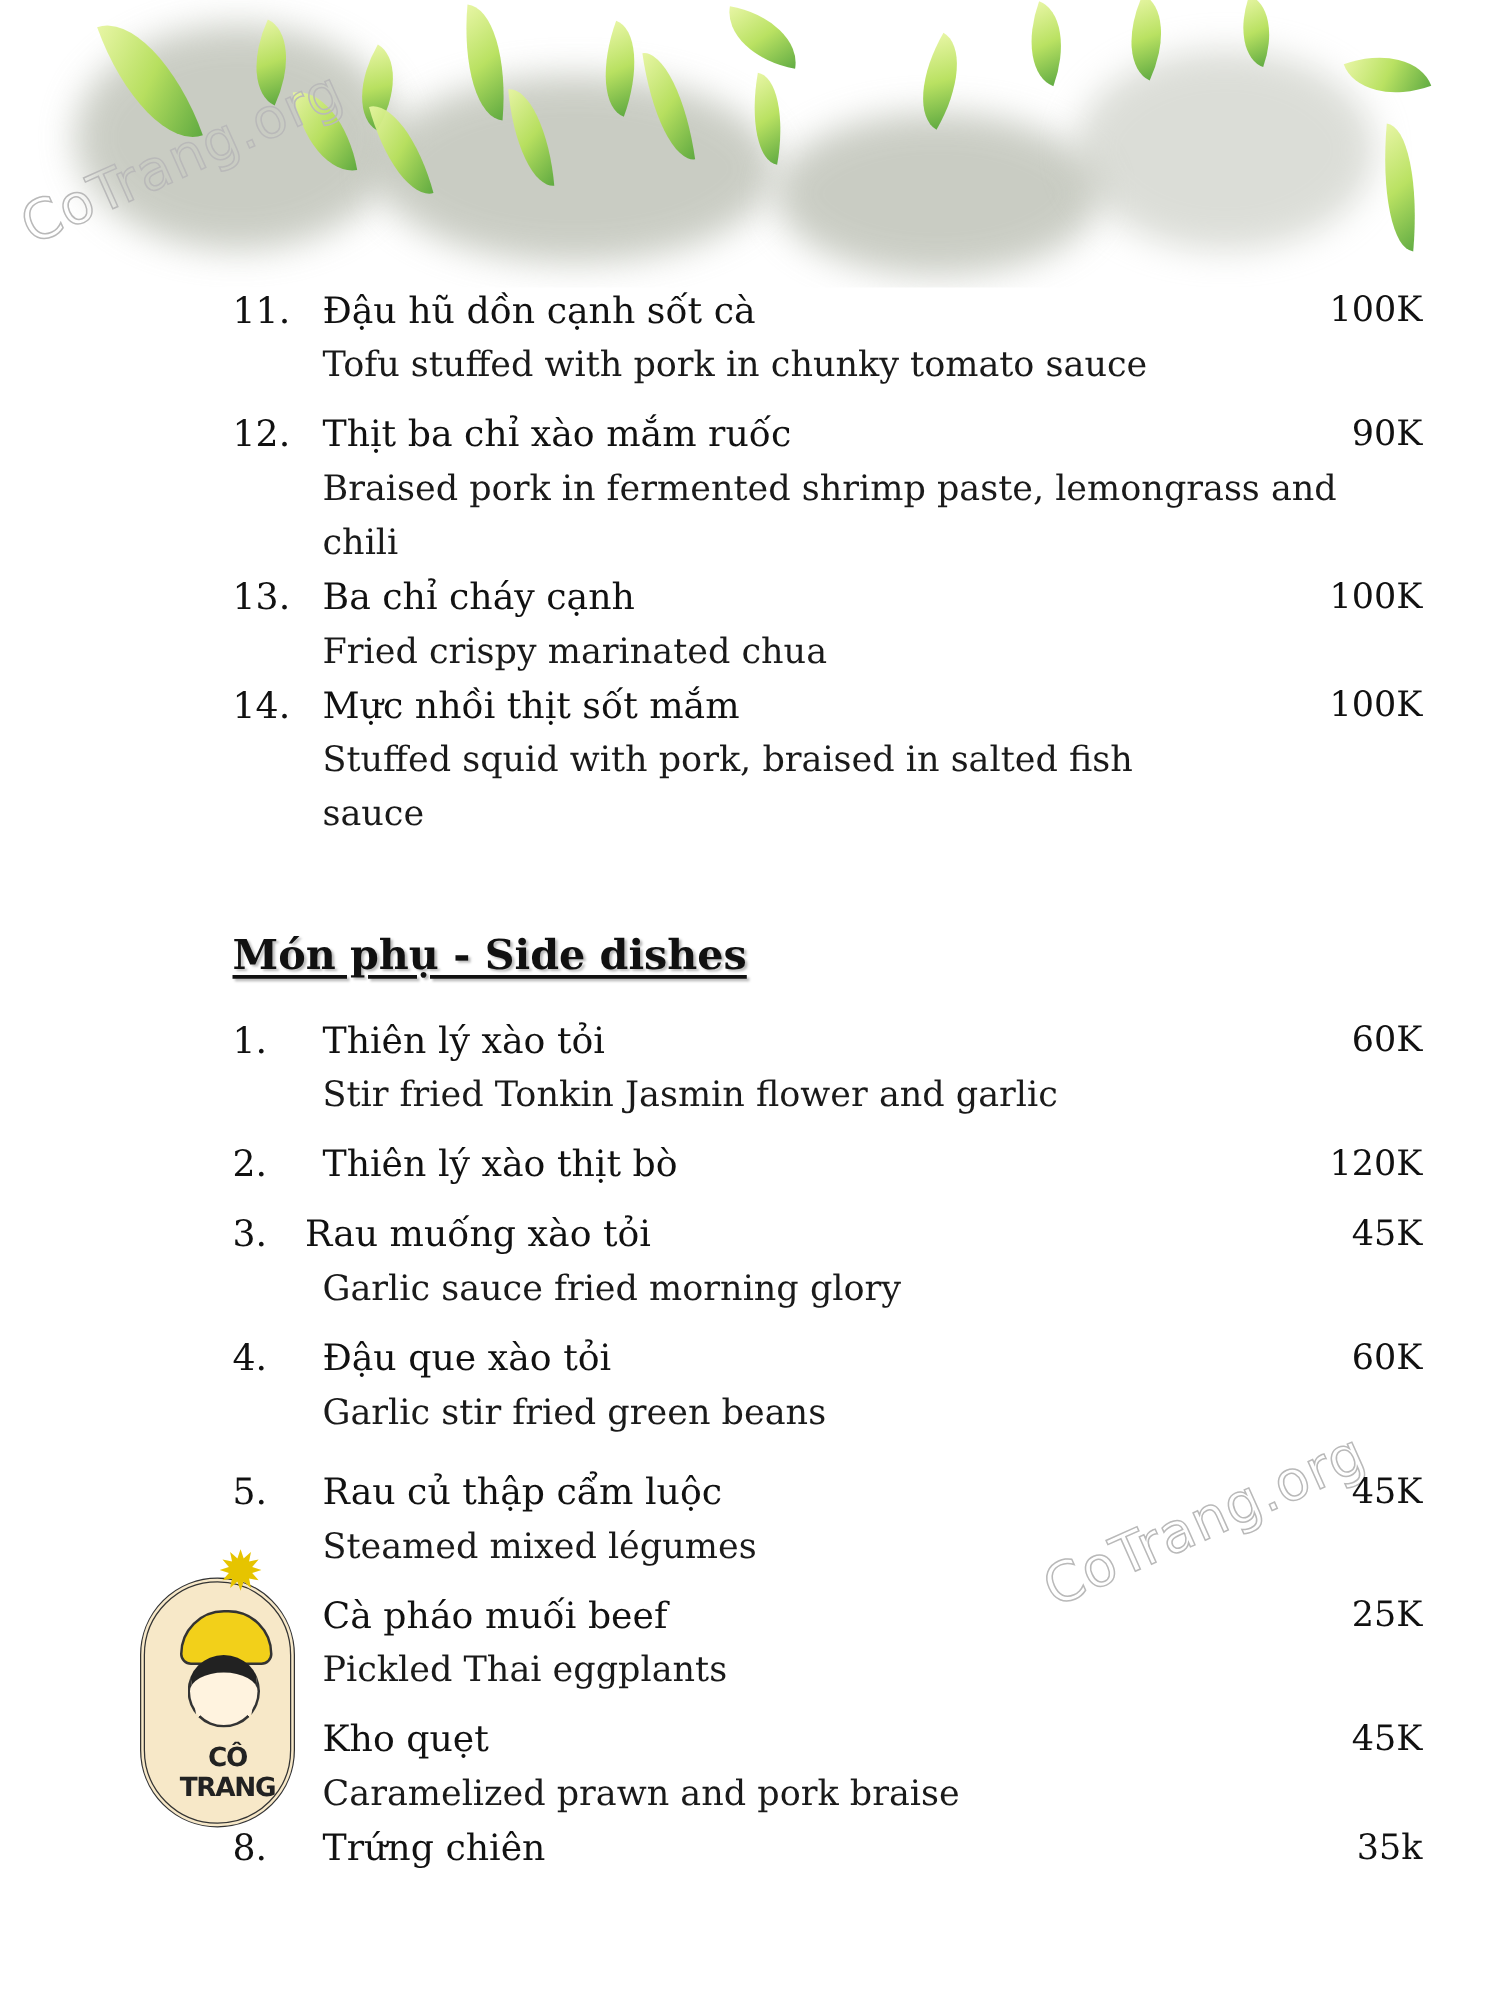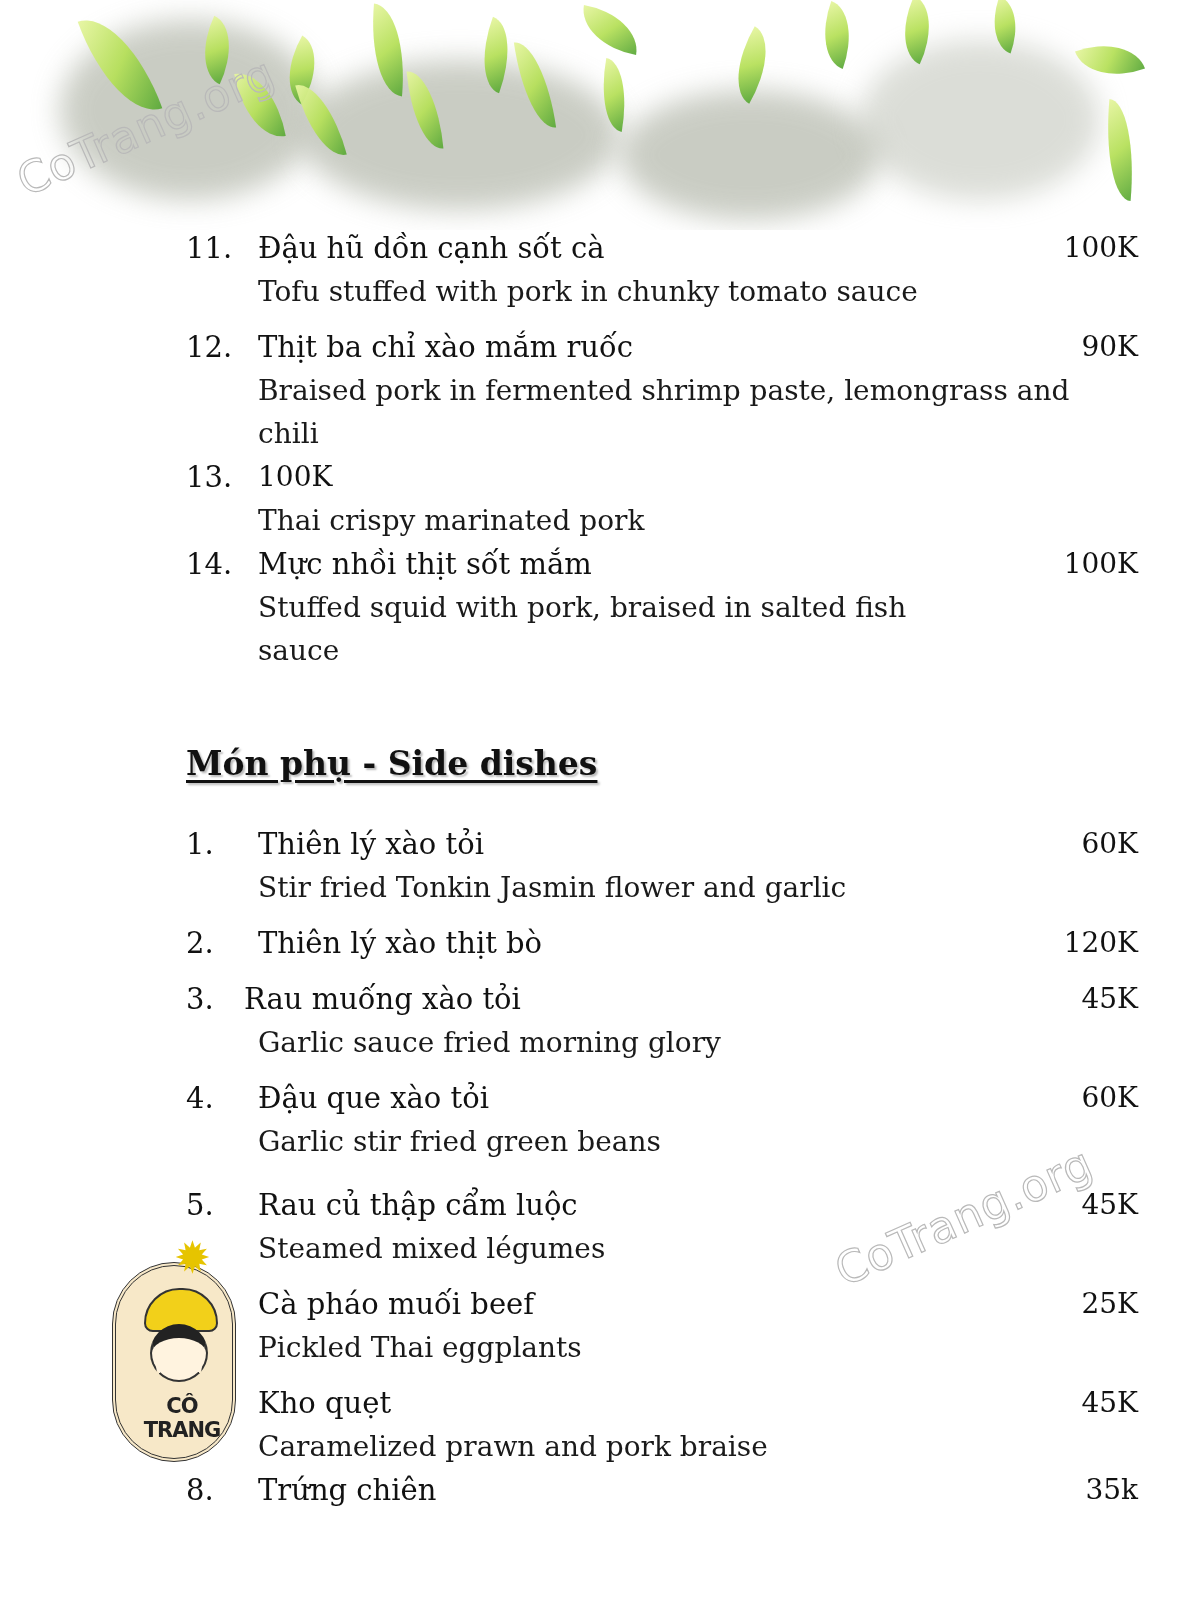--- a/index.html
+++ b/index.html
@@ -41,21 +41,21 @@
   .name { flex: 1; }
   .price { flex: none; text-align: right; font-size: 28px; }
   .desc {
     padding-left: 72px; font-size: 28px; line-height: 43px; color: #1a1a1a;
     padding-right: 90px;
   }
   .section-title {
     font-weight: bold; font-size: 33px; text-decoration: underline;
     text-decoration-thickness: 3px; text-underline-offset: 5px;
     text-shadow: 2px 2px 2px #bbb;
-    margin: 70px 0 36px 0; line-height: 44px;
+    margin: 70px 0 24px 0; line-height: 44px;
   }
   .logo {
     position: absolute; left: 112px; top: 1262px; width: 124px; height: 200px;
     border-radius: 62px; border: 4px double #333; background: #f7e8c8;
     box-sizing: border-box; overflow: visible;
   }
   .logo-hat {
     position: absolute; left: 28px; top: 22px; width: 70px; height: 40px;
     background: #f2d01a; border-radius: 40px 40px 10px 10px; border: 2px solid #333;
   }
@@ -119,23 +119,24 @@
       <div class="item-row">
         <span class="num">12.</span>
         <span class="name">Thịt ba chỉ xào mắm ruốc</span>
         <span class="price">90K</span>
       </div>
       <div class="desc" style="padding-right:0;">Braised pork in fermented shrimp paste, lemongrass and chili</div>
     </div>
     <div class="item">
       <div class="item-row">
         <span class="num">13.</span>
+        <span class="name">Ba chỉ cháy cạnh</span>
         <span class="price">100K</span>
       </div>
-      <div class="desc">Thai crispy marinated pork</div>
+      <div class="desc">Fried crispy marinated chua</div>
     </div>
     <div class="item">
       <div class="item-row">
         <span class="num">14.</span>
         <span class="name">Mực nhồi thịt sốt mắm</span>
         <span class="price">100K</span>
       </div>
       <div class="desc" style="padding-right:180px;">Stuffed squid with pork, braised in salted fish sauce</div>
     </div>
   </div>

